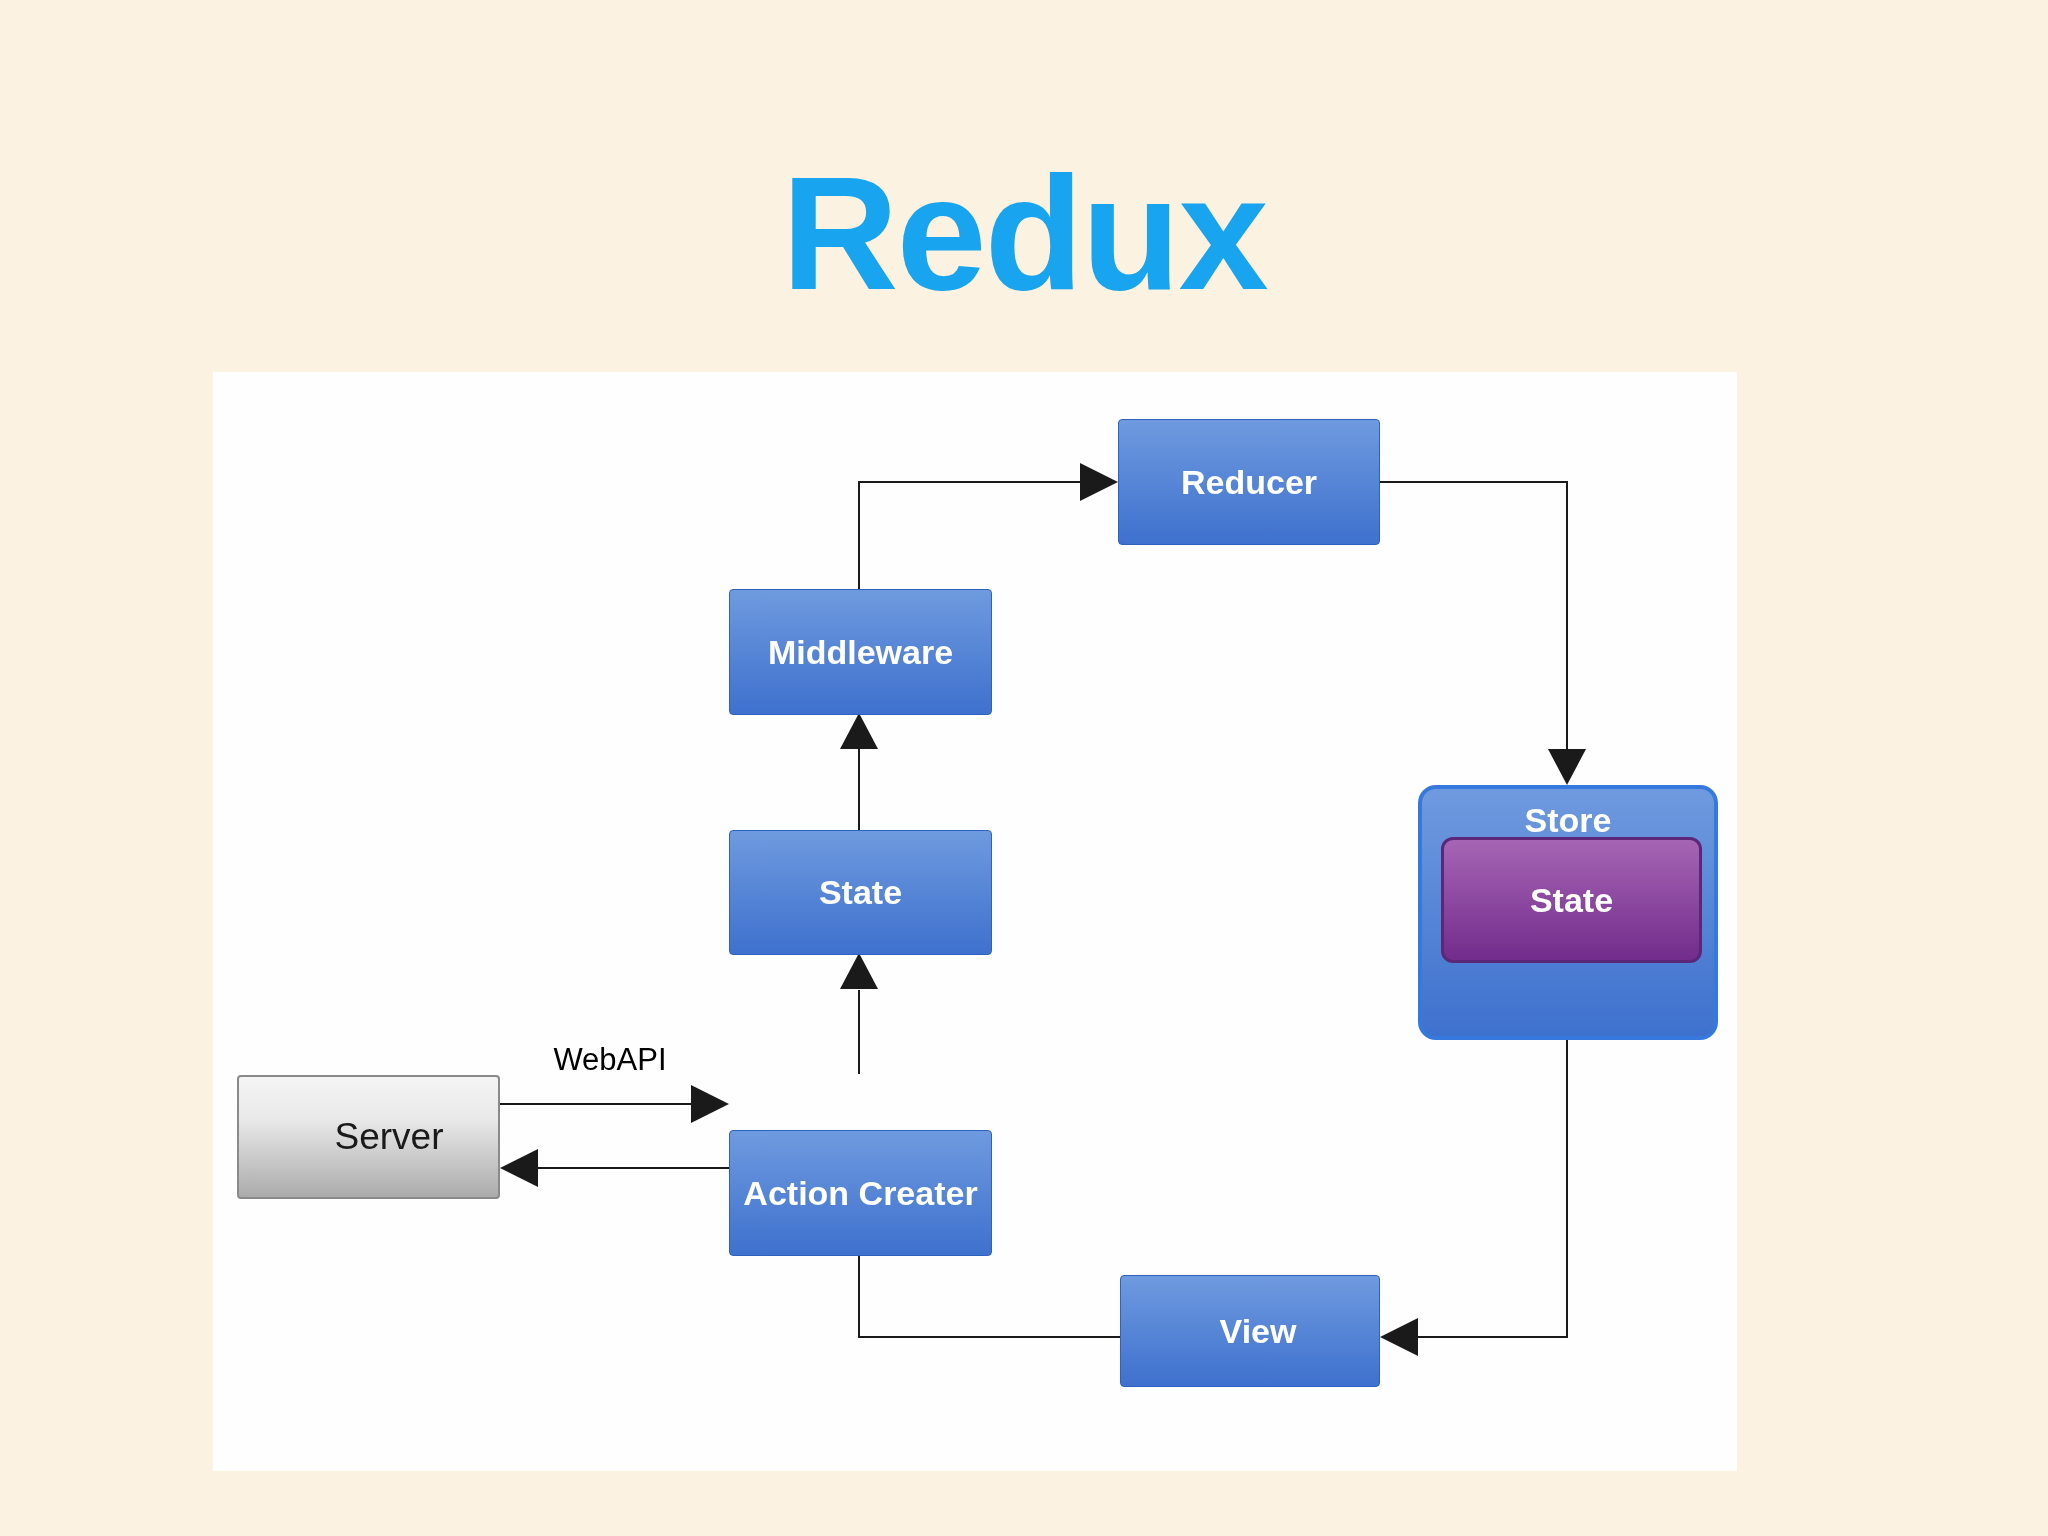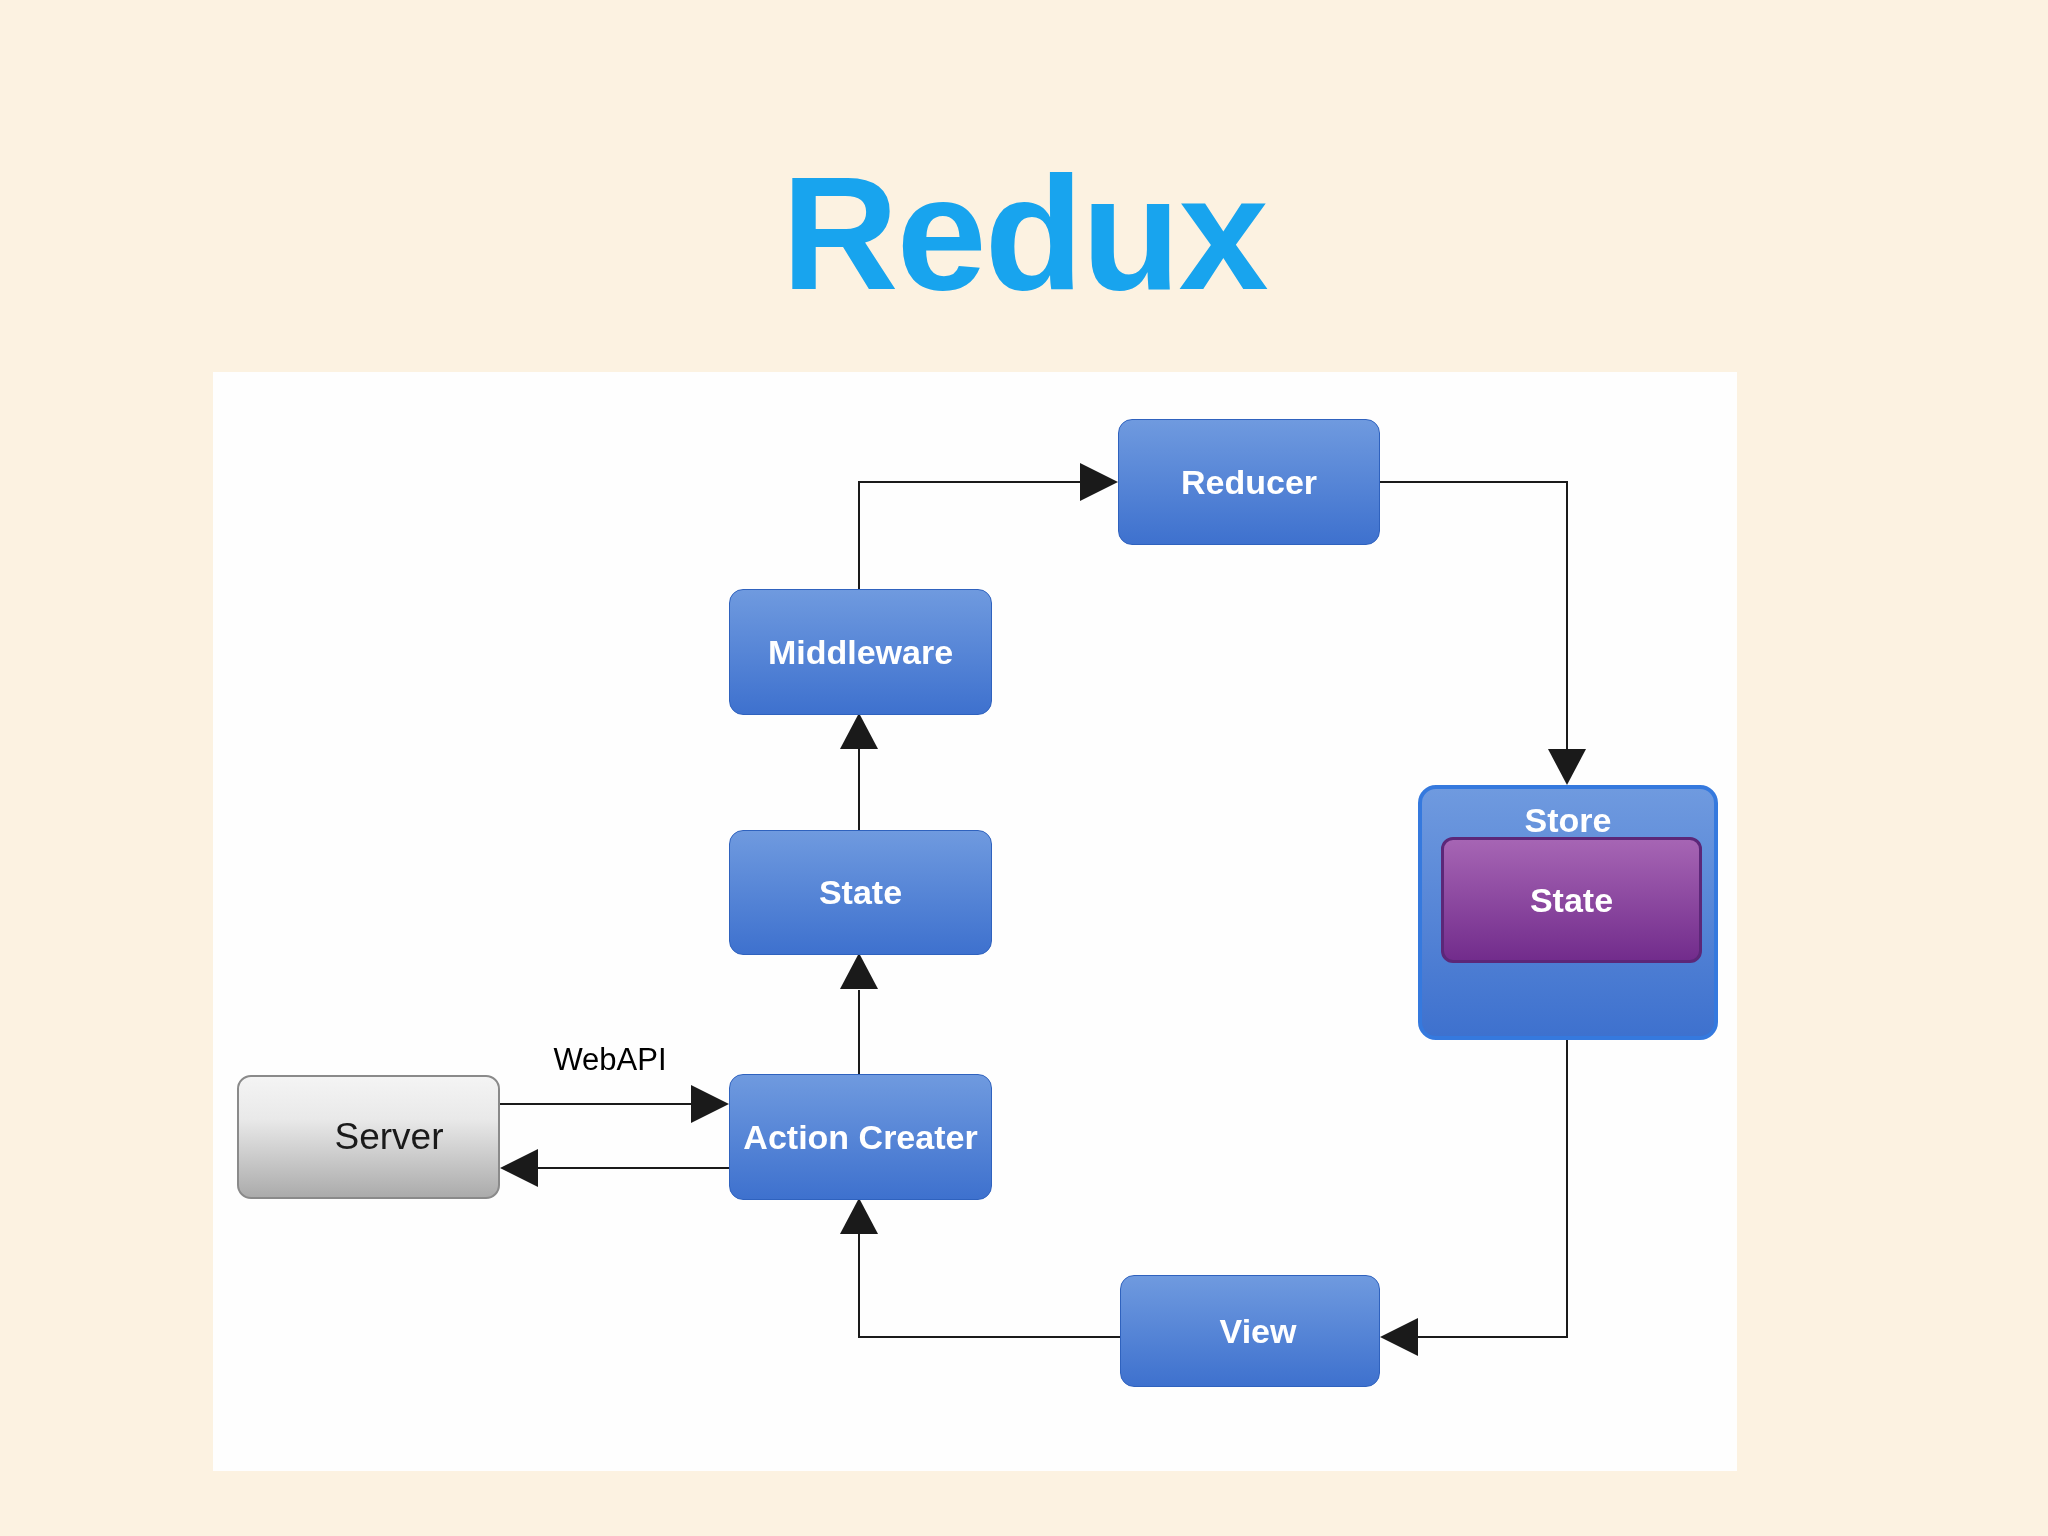--- a/index.html
+++ b/index.html
@@ -20,29 +20,29 @@
   .title{
     position:absolute;left:0;top:128px;width:2048px;text-align:center;
     font-size:162px;font-weight:700;color:var(--title-blue);letter-spacing:-2px;
   }
   .panel{
     position:absolute;left:213px;top:360px;width:1524px;height:1099px;
     background:var(--panel);
   }
   .node{
     position:absolute;display:flex;align-items:center;justify-content:center;
-    border-radius:14px;color:#FFFFFF;font-size:34px;font-weight:700;
+    border-radius:4px;color:#FFFFFF;font-size:34px;font-weight:700;
     background:linear-gradient(180deg,var(--node-blue-top) 0%,var(--node-blue-bottom) 100%);
     border:1px solid var(--node-border-blue);
     box-sizing:border-box;
   }
   .node.reducer{left:1118px;top:407px;width:262px;height:126px;}
   .node.middleware{left:729px;top:577px;width:263px;height:126px;}
   .node.action{left:729px;top:818px;width:263px;height:125px;}
-  .node.action-creater{left:729px;top:1062px;width:263px;height:126px;}
+  .node.action-creater{left:729px;top:1118px;width:263px;height:126px;}
   .node.view{left:1120px;top:1263px;width:260px;height:112px;padding-left:16px;}
   .node.server{
     left:237px;top:1063px;width:263px;height:124px;
     background:linear-gradient(180deg,var(--server-gray-top) 0%,#E9E9E9 35%,var(--server-gray-bottom) 100%);
     border:2px solid var(--server-border);color:#1A1A1A;font-weight:400;font-size:37px;padding-left:41px;
   }
   .node.store{
     left:1418px;top:773px;width:300px;height:255px;
     border-radius:18px;border:4px solid var(--store-border);
     align-items:flex-start;padding-top:12px;

